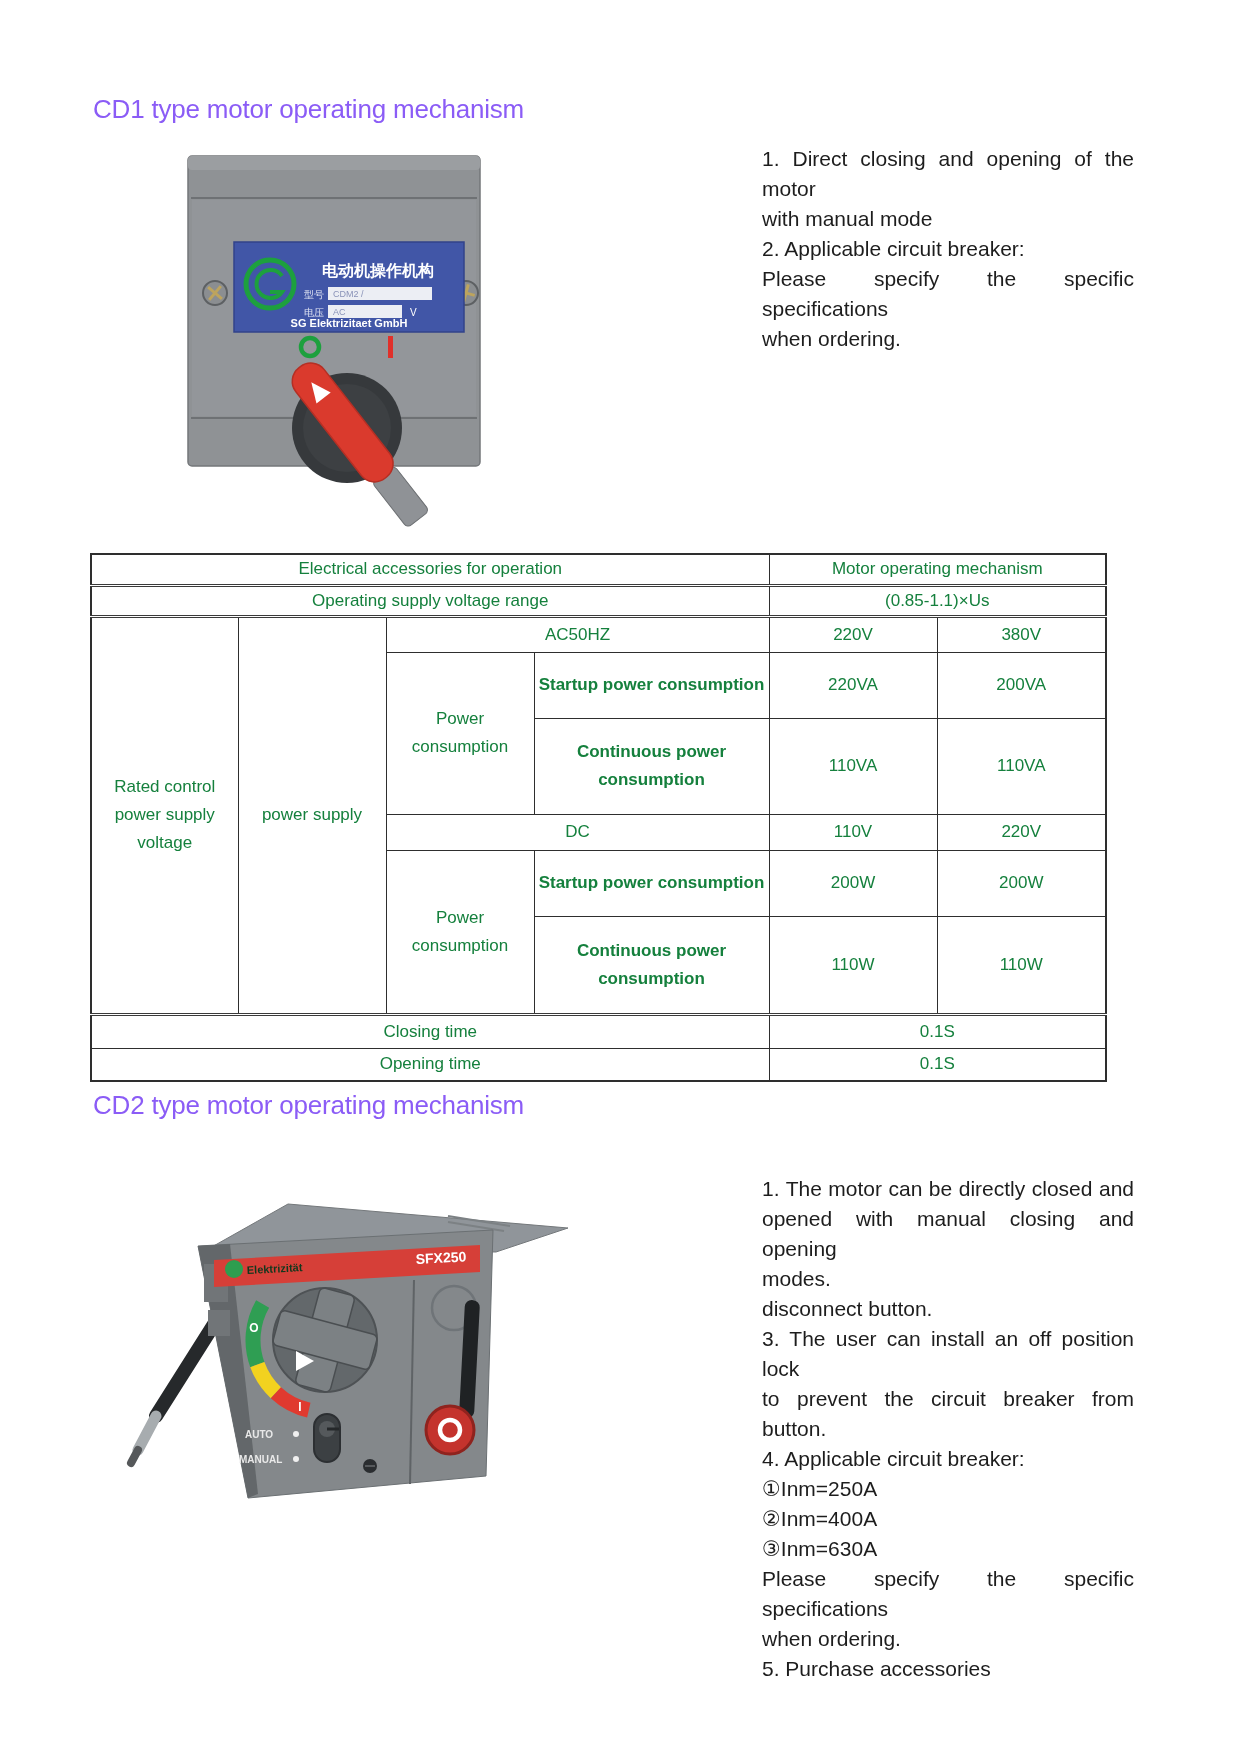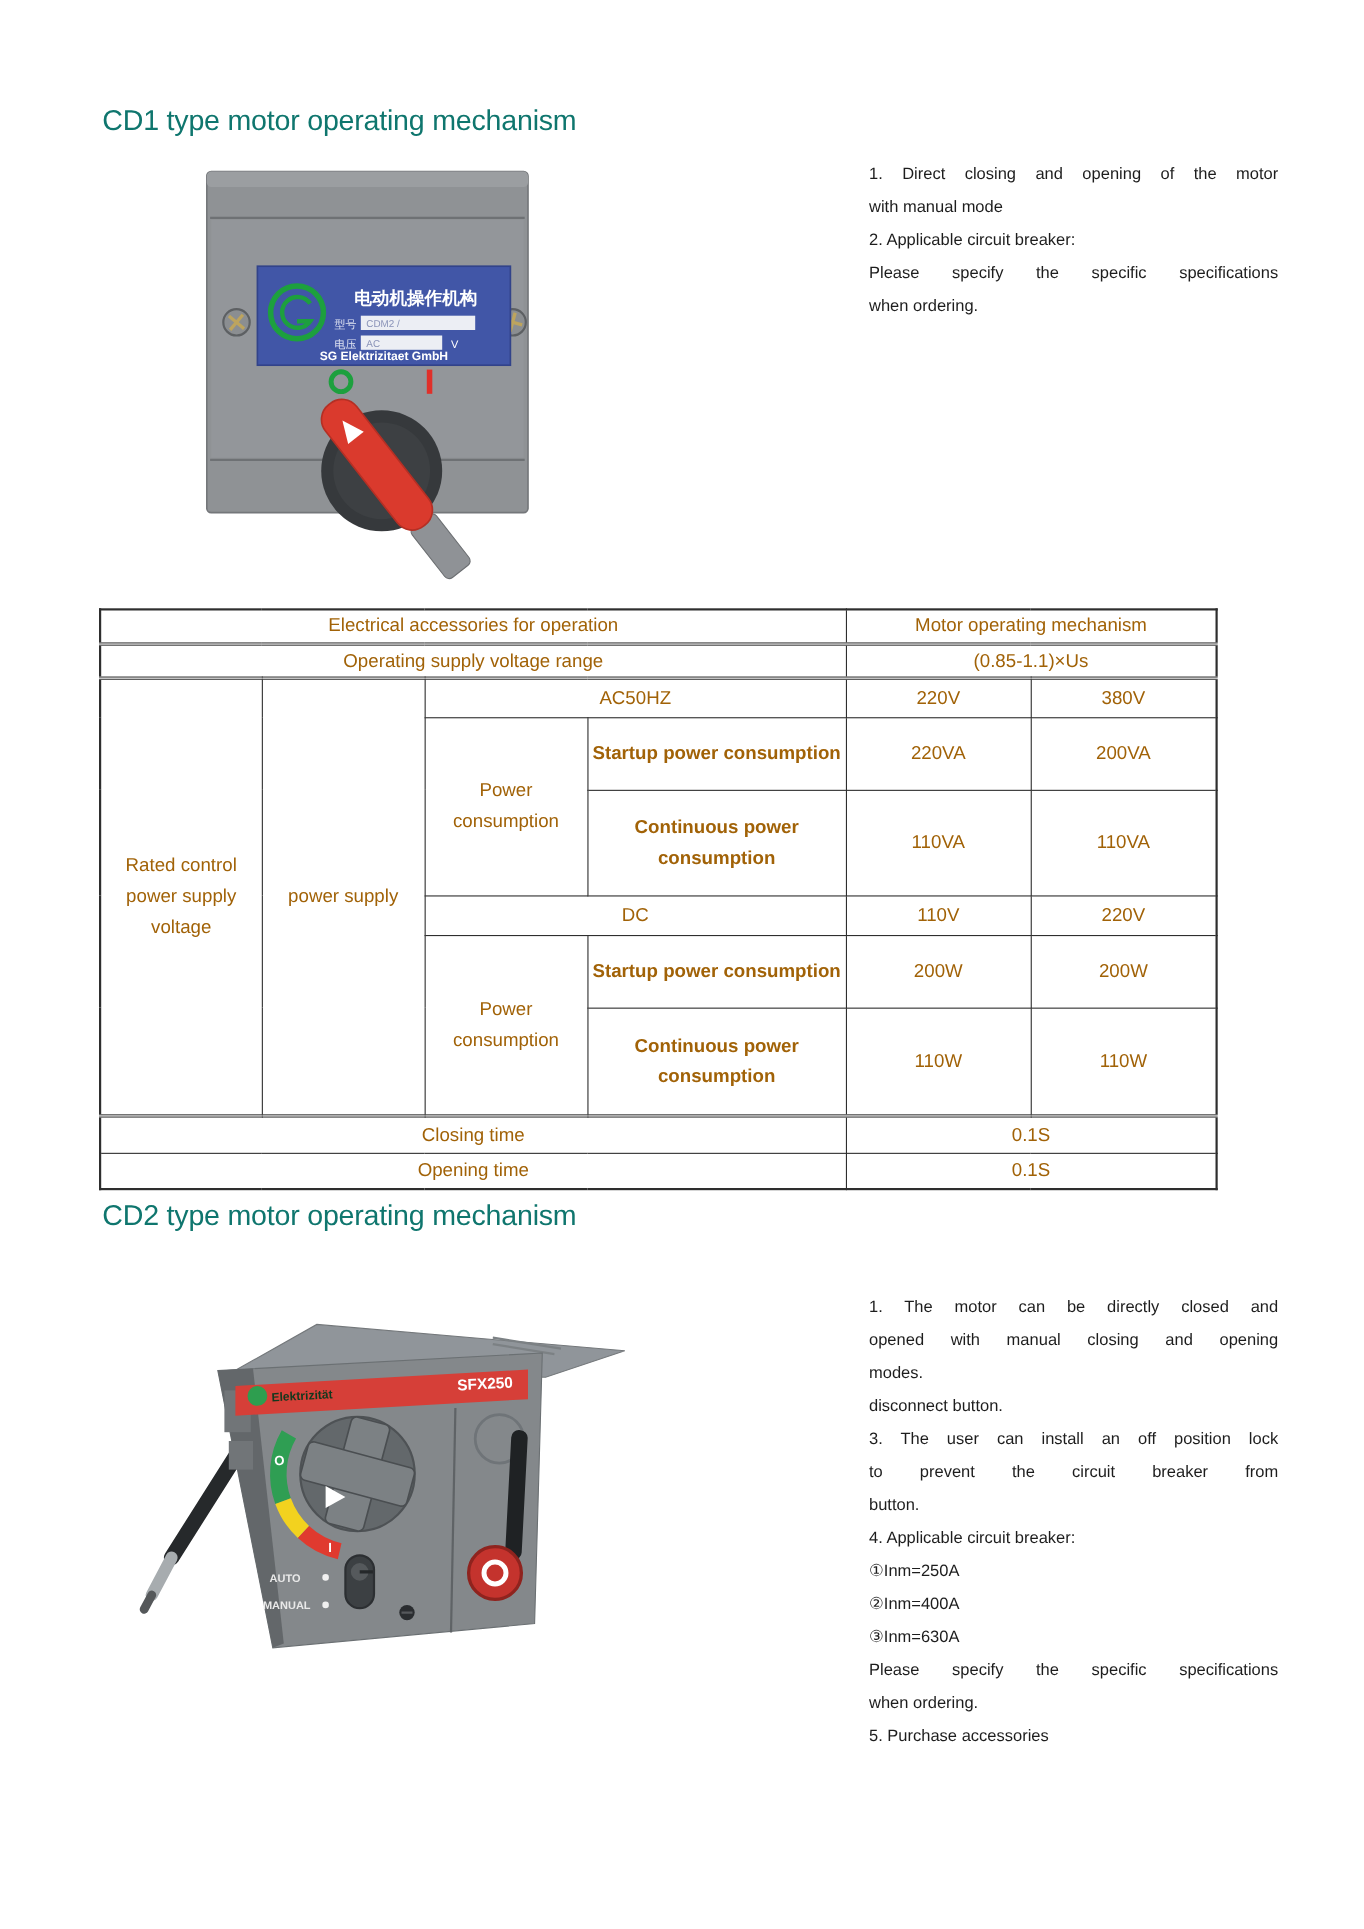--- a/index.html
+++ b/index.html
@@ -1,32 +1,32 @@
 <!DOCTYPE html>
 <html><head>
 <meta charset="utf-8">
 <style>
   html,body{margin:0;padding:0;background:#ffffff;}
   .page{position:relative;width:1240px;height:1754px;background:#ffffff;overflow:hidden;
         font-family:"Liberation Sans","DejaVu Sans",sans-serif;color:#1c1c1c;}
-  .sec-title{position:absolute;left:93px;font-size:26px;font-weight:500;letter-spacing:-0.2px;color:#0f766e;margin:0;}
+  .sec-title{position:absolute;left:93px;font-size:26px;font-weight:500;letter-spacing:-0.2px;color:#8b5cf6;margin:0;}
   #cd1-title{top:94px;}
   #cd2-title{top:1090px;text-align:center;}
-  .notes{position:absolute;left:762px;width:372px;font-size:15px;line-height:30px;color:#1d1d1d;margin-left:28px;}
+  .notes{position:absolute;left:762px;width:372px;font-size:21px;line-height:30px;color:#1d1d1d;}
   #cd1-notes{top:144px;}
   #cd2-notes{top:1174px;}
   .ln{white-space:nowrap;}
   .jl{white-space:normal;text-align:justify;text-align-last:justify;}
   .ind{padding-left:22px;}
   .devbox{position:absolute;text-decoration:underline;}
   #cd1-dev{left:166px;top:136px;width:330px;height:412px;}
   #cd2-dev{left:118px;top:1168px;width:460px;height:350px;}
   
   table.spec{position:absolute;left:90px;top:553px;width:1015px;border-collapse:collapse;table-layout:fixed;
-             font-size:17px;color:#a16207;}
+             font-size:17px;color:#15803d;}
   table.spec td{border:1px solid #2e2e2e;text-align:center;vertical-align:middle;padding:0;line-height:1.65;}
   table.spec{border:2px solid #2e2e2e;}
   tr.sep td{border-bottom:3px double #3a3a3a;}
   tr.sep2 td{border-top:3px double #3a3a3a;}
   td.narrow{padding:0 55px;font-weight:bold;}
   td.c1{padding:0 10px;}
   svg text{font-family:"Liberation Sans","DejaVu Sans",sans-serif;}
 </style>
 </head>
 <body>

